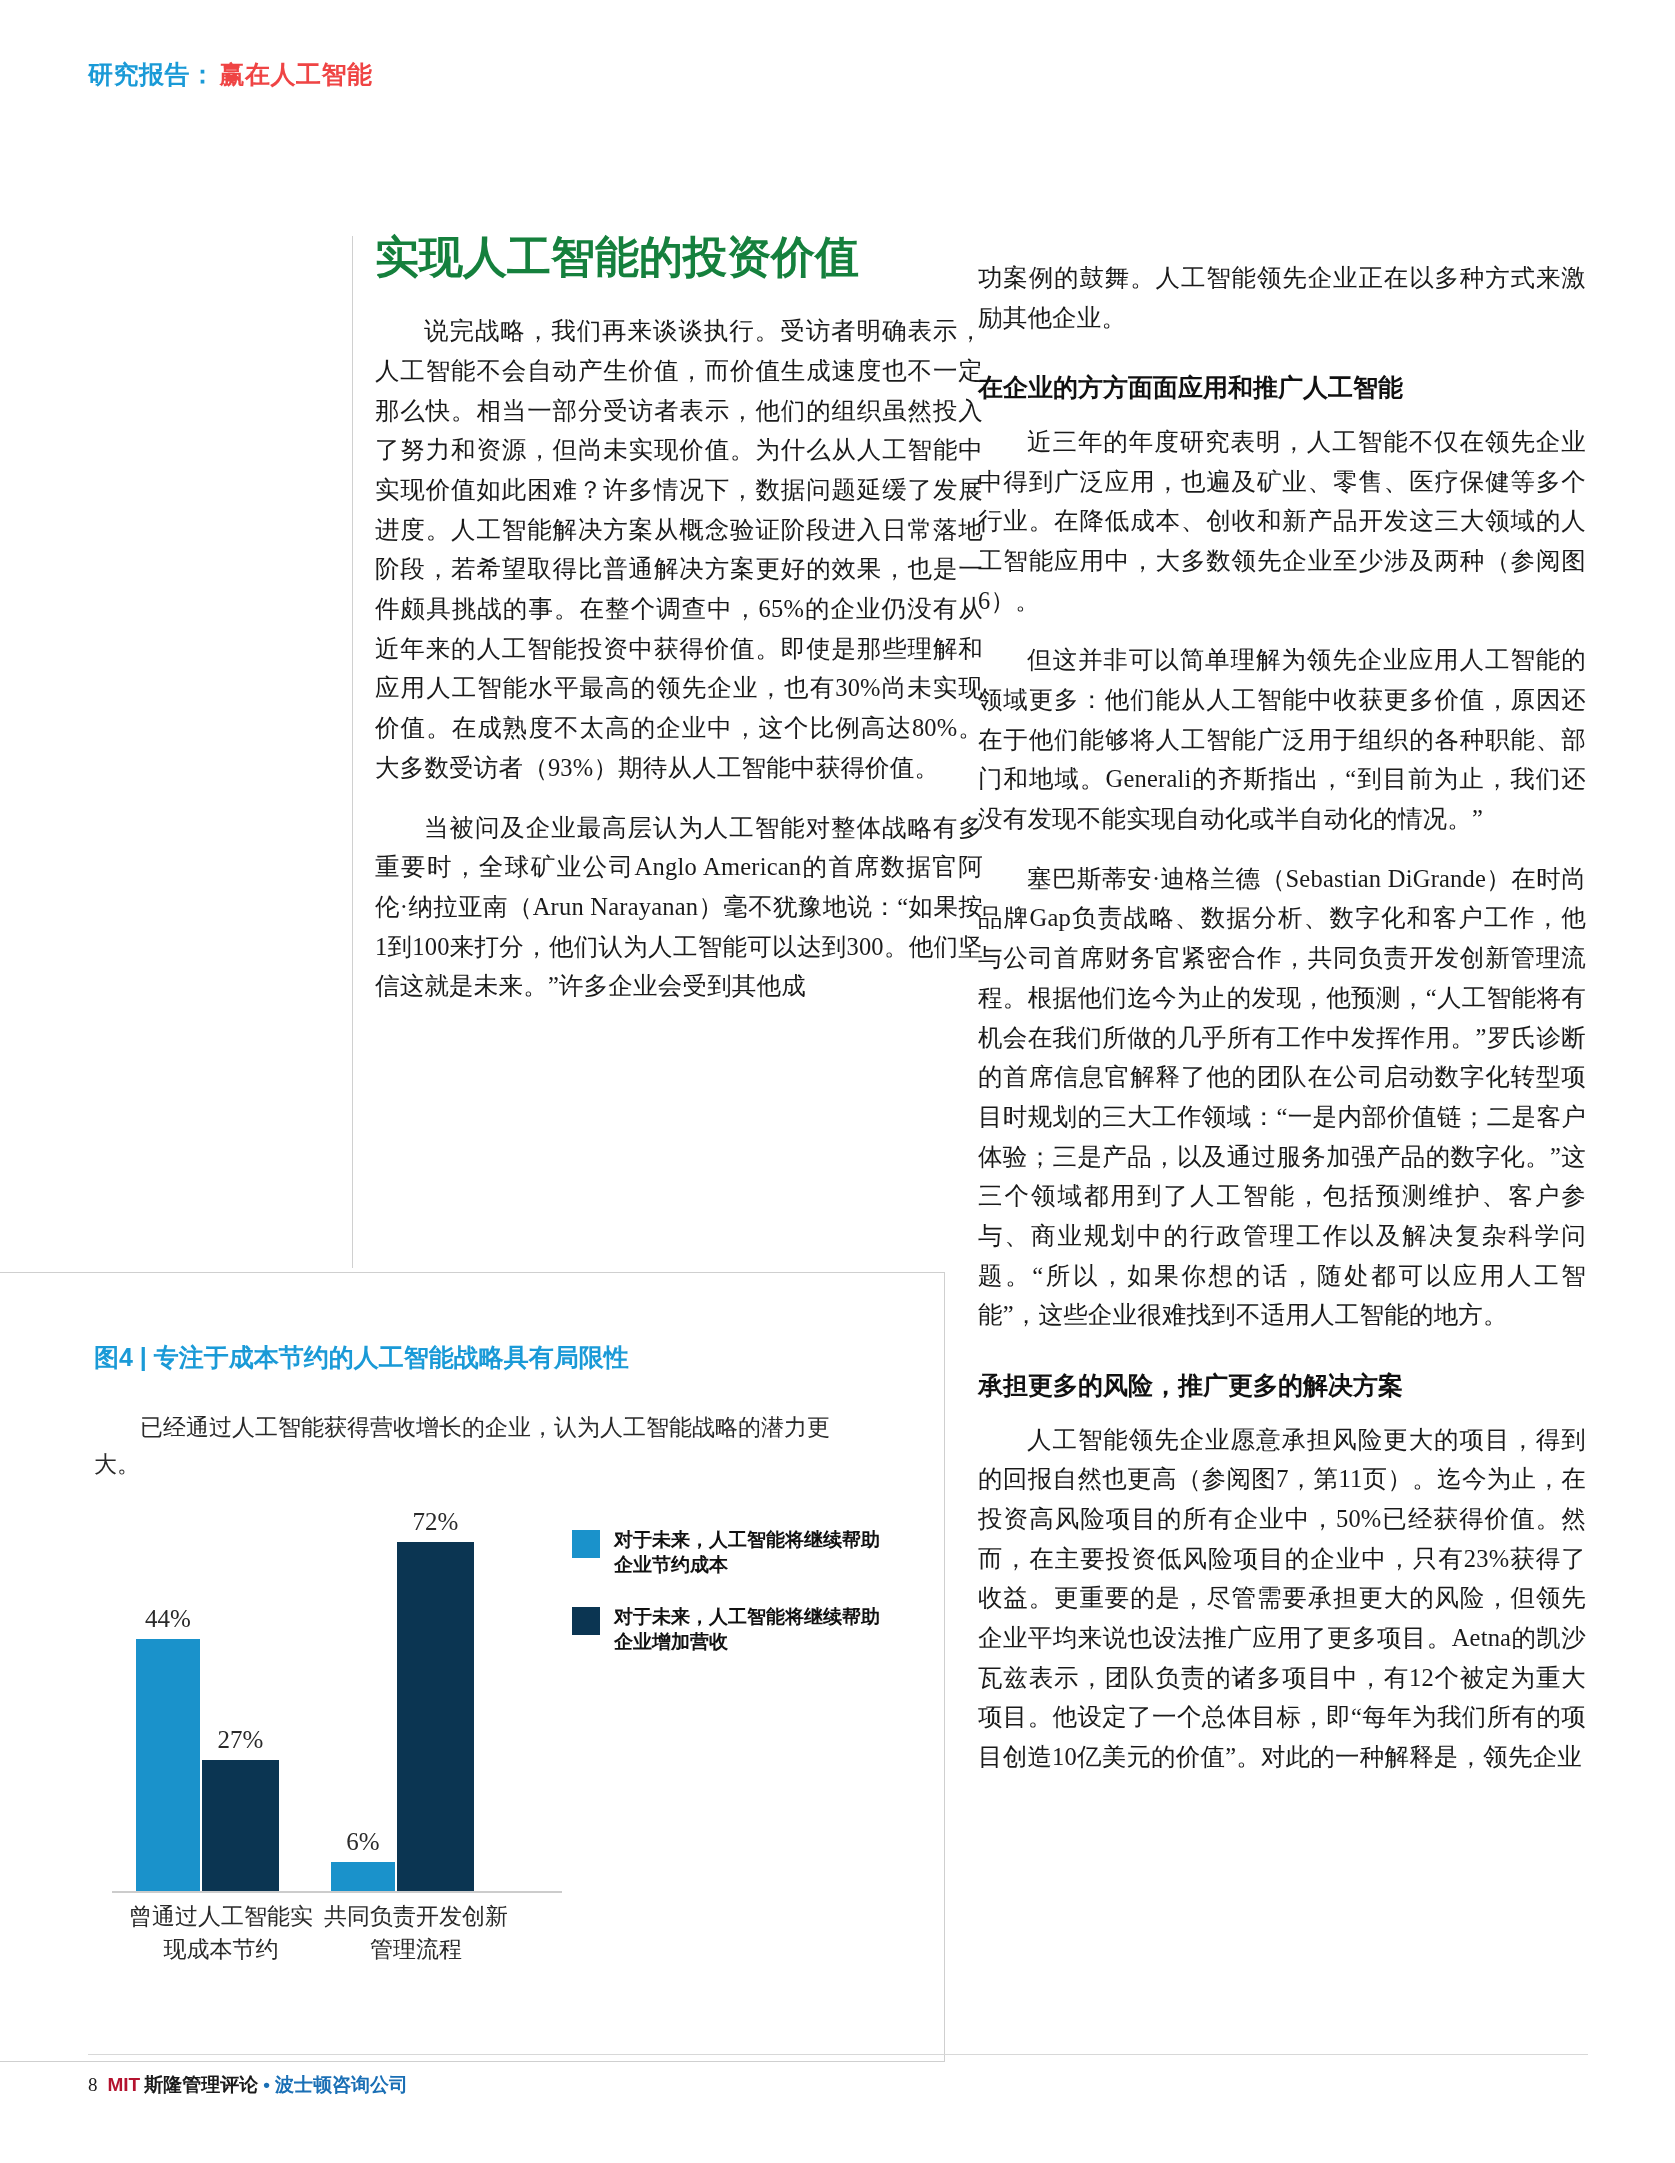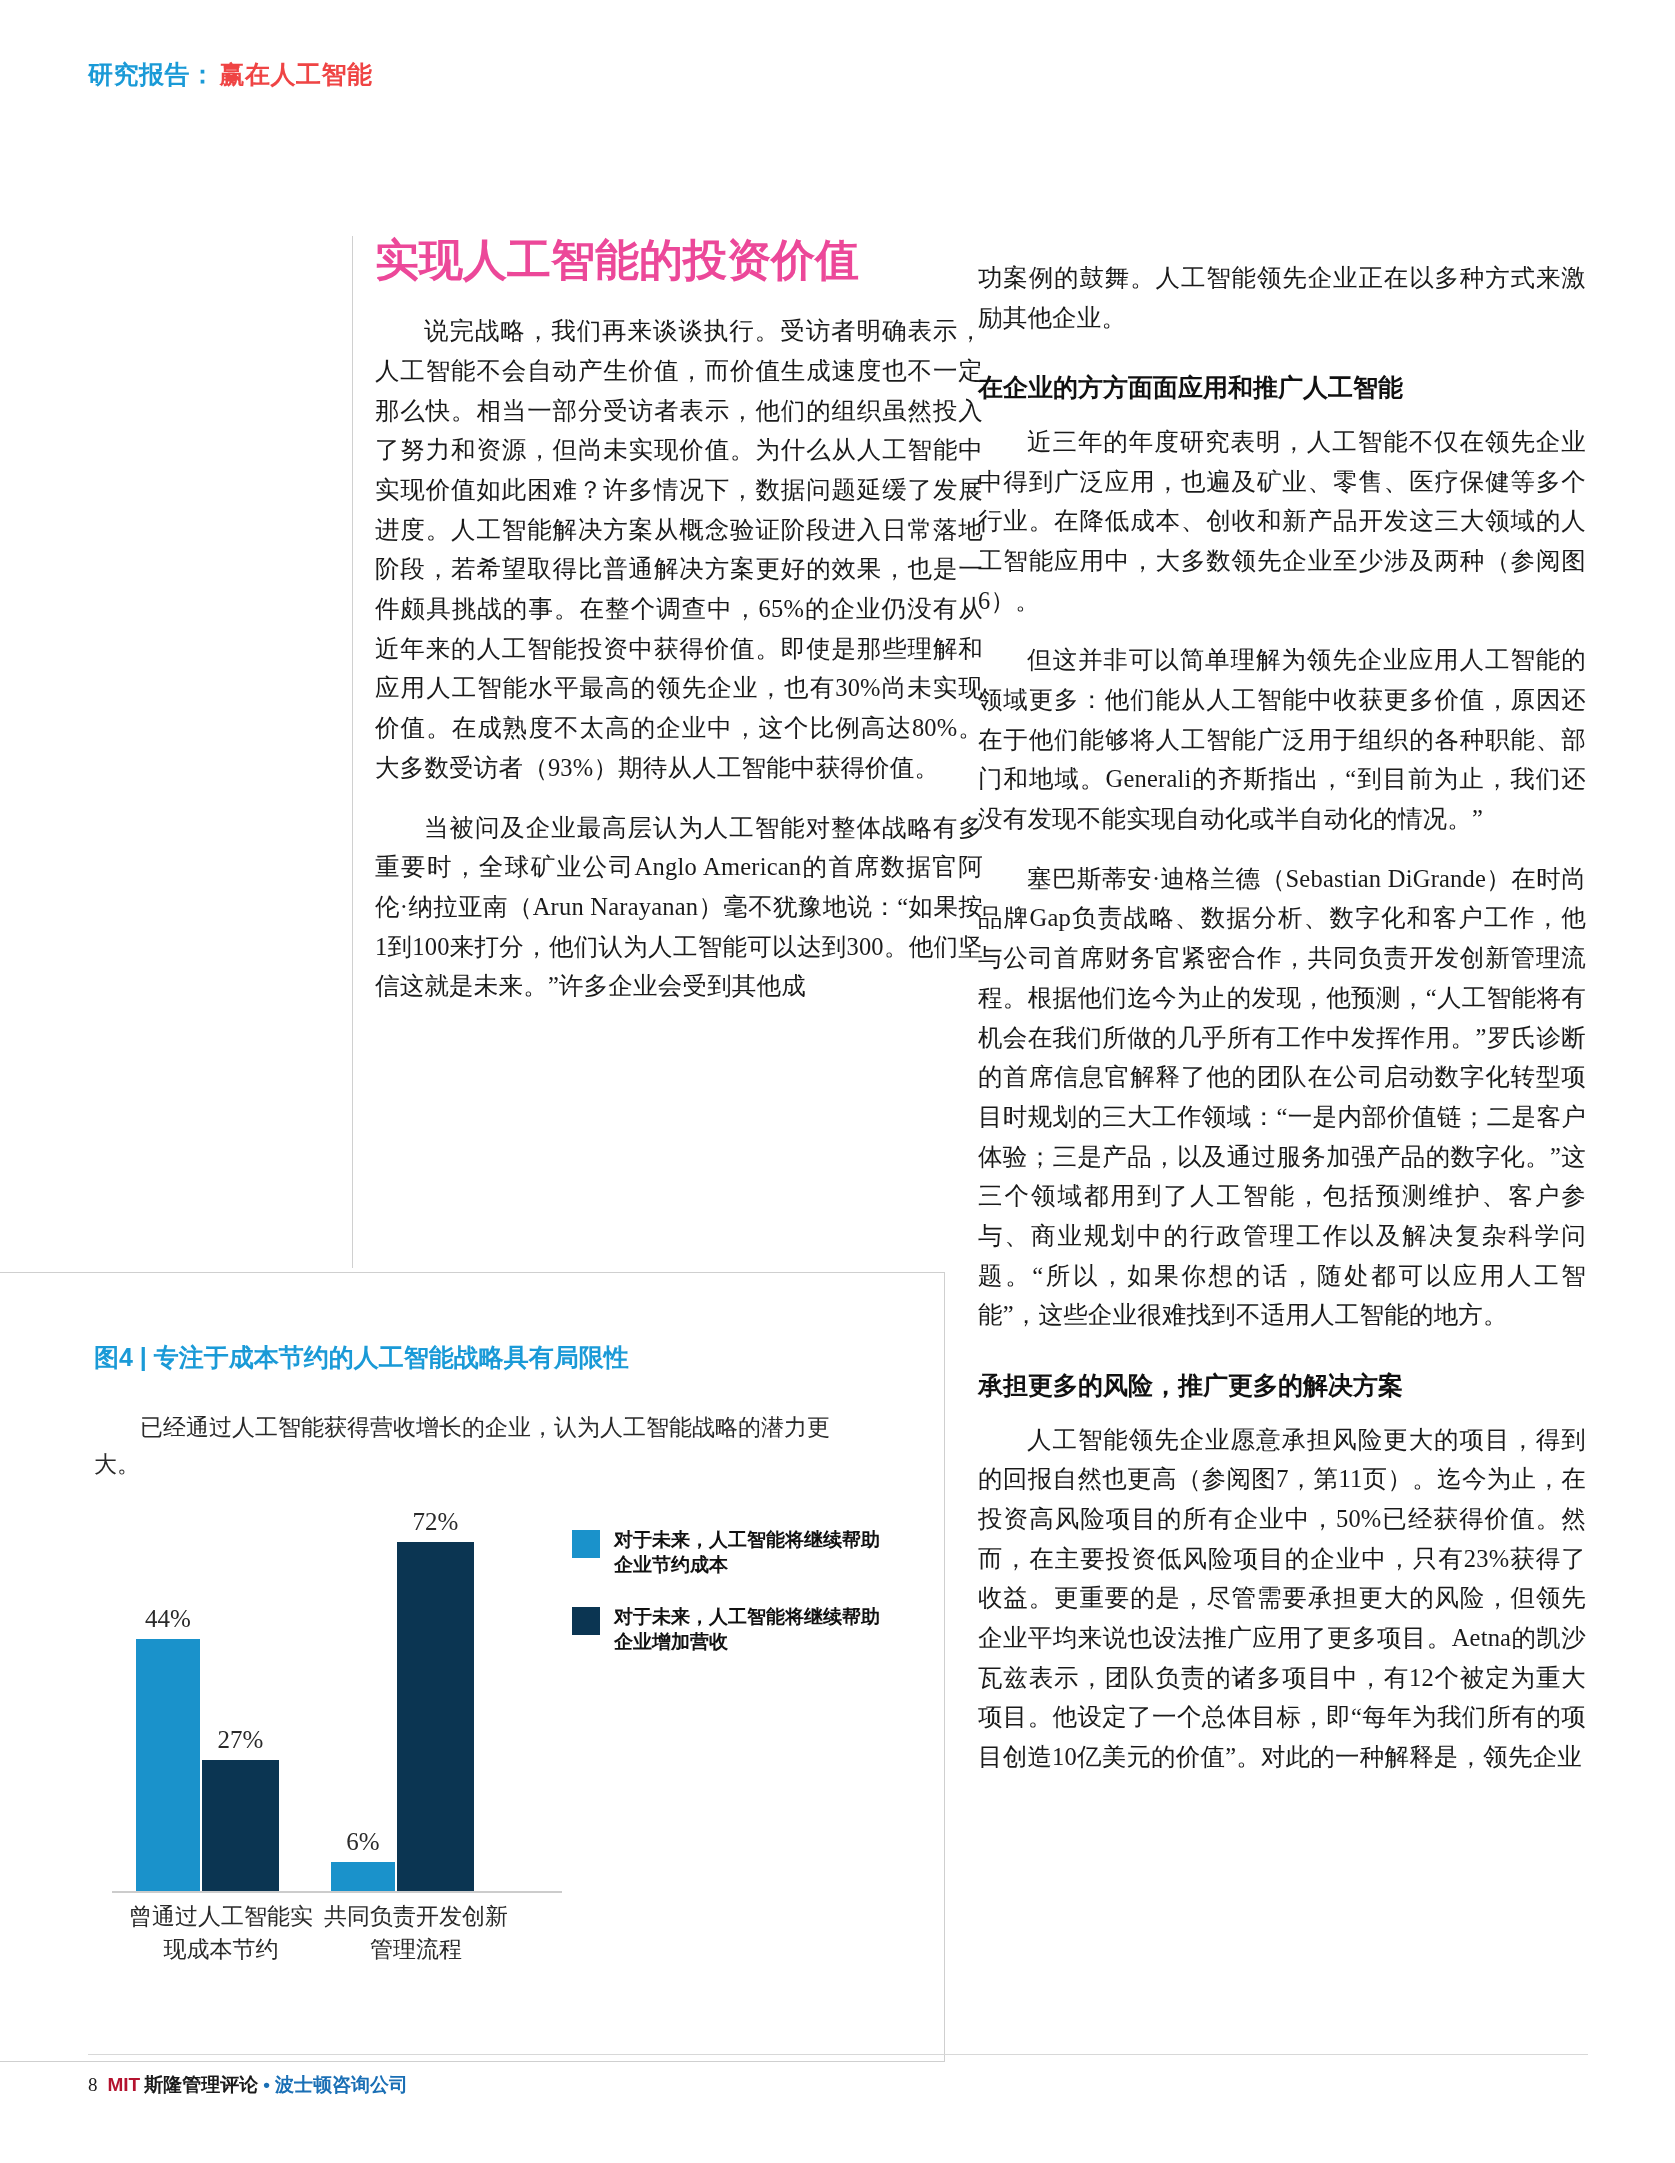--- a/index.html
+++ b/index.html
@@ -46,25 +46,25 @@
     position: absolute;
     left: 352px;
     top: 236px;
     width: 1px;
     height: 1032px;
     background: #d0d0d0;
   }
 
   h1#article-title {
     margin: 0 0 26px 0;
-    font-family: Liberation Serif, serif;
+    font-family: Liberation Mono, monospace;
     font-weight: bold;
     font-size: 44px;
     line-height: 1.12;
-    color: #ec4899;
+    color: #15803d;
     letter-spacing: 0px;
   }
 
   h2.section-head {
     margin: 34px 0 18px 0;
     font-family: "Liberation Sans", "DejaVu Sans", sans-serif;
     font-weight: bold;
     font-size: 25px;
     line-height: 1.3;
     color: #111111;

